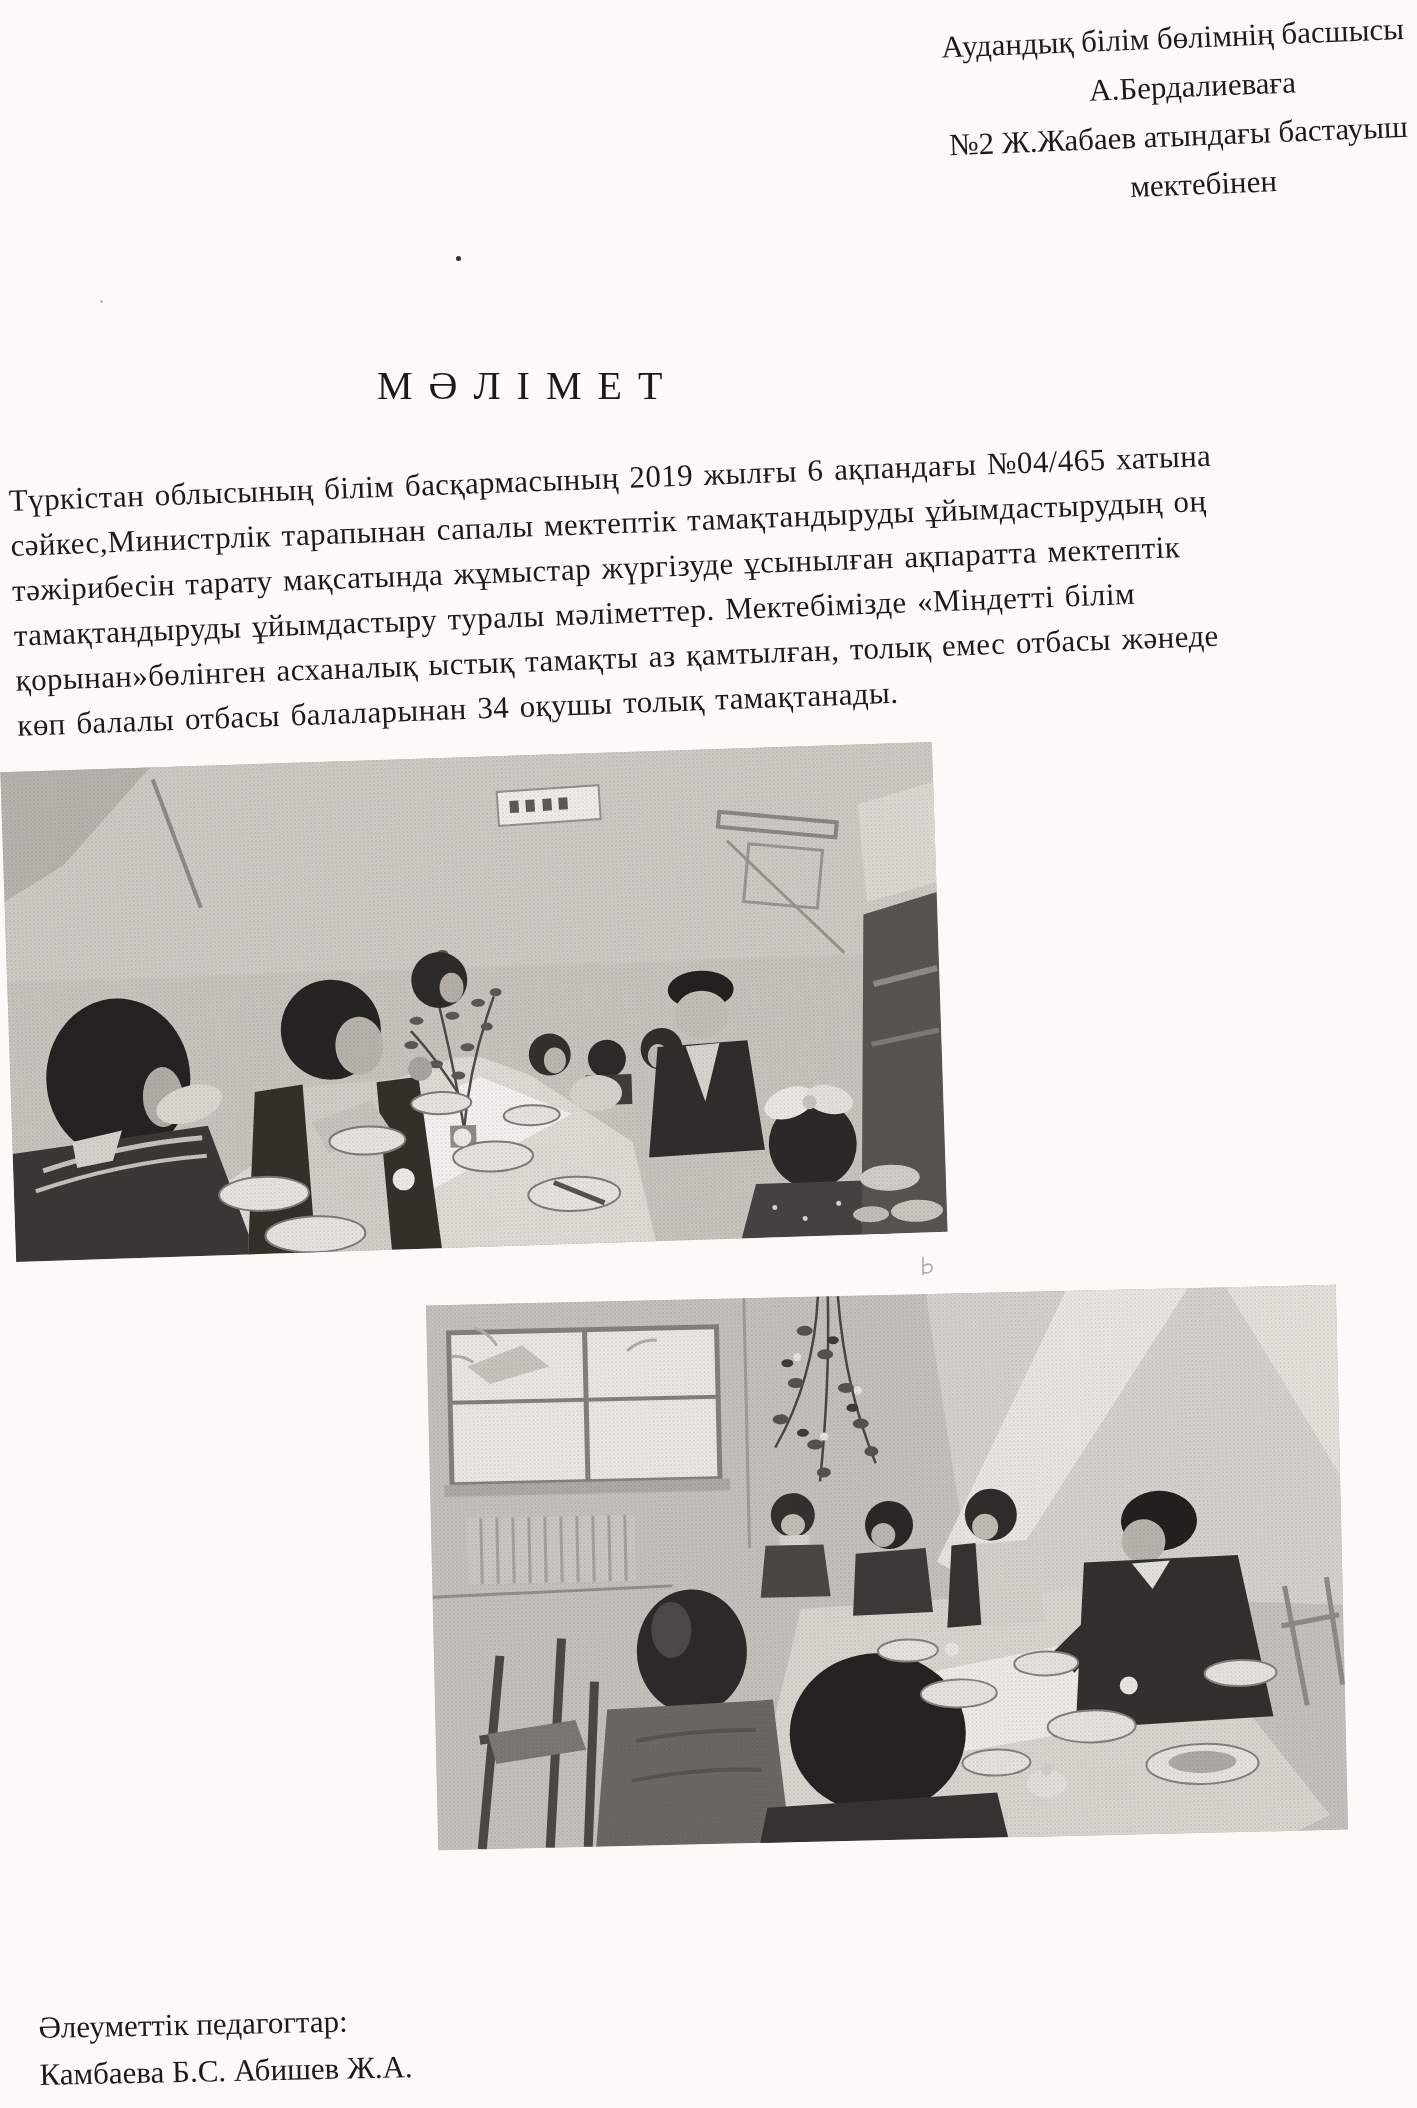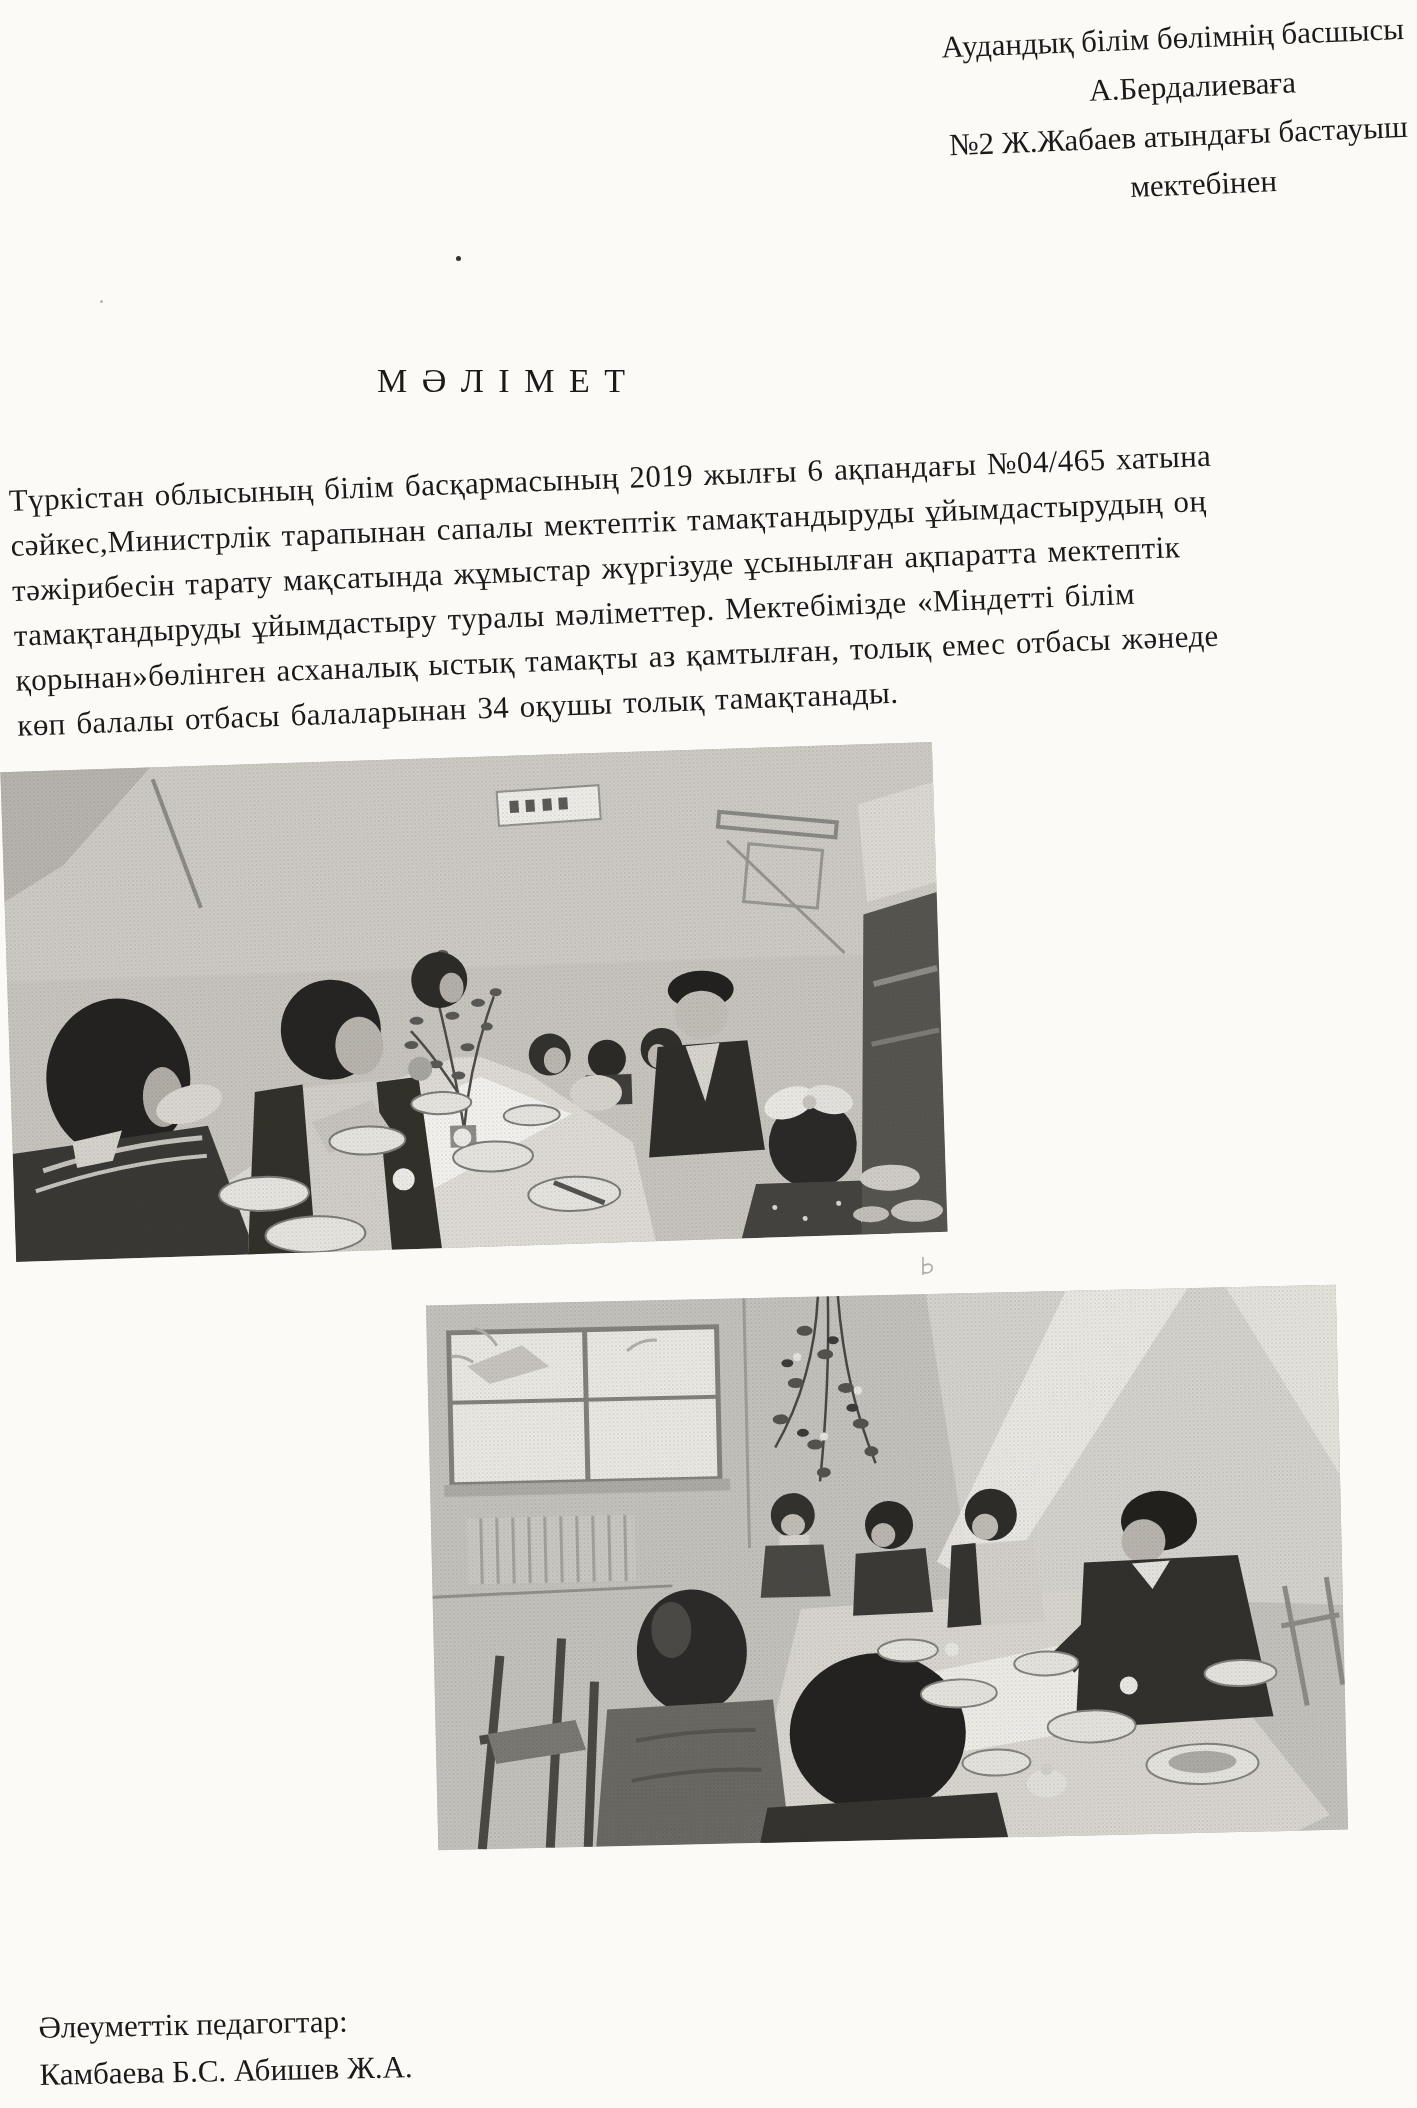--- a/index.html
+++ b/index.html
@@ -18,21 +18,21 @@
     text-align:right;
     font-size:31px; line-height:49px;
     transform:rotate(-2.3deg); transform-origin:100% 0;
     white-space:nowrap;
   }
   .recipient .ln:nth-child(2){padding-right:110px;}
   .recipient .ln:nth-child(4){padding-right:133px;}
 
   .doc-title{
     position:absolute; left:377px; top:362px;
-    font-size:34px; letter-spacing:3px;
+    font-size:40px; letter-spacing:3px;
     white-space:nowrap;
   }
 
   .body-text{
     position:absolute; left:8px; top:478px; width:1408px;
     font-size:31px; line-height:45px;
     letter-spacing:.4px; word-spacing:2.5px;
     transform:rotate(-2.15deg); transform-origin:0 0;
   }
   .body-text .ln{white-space:nowrap;}

